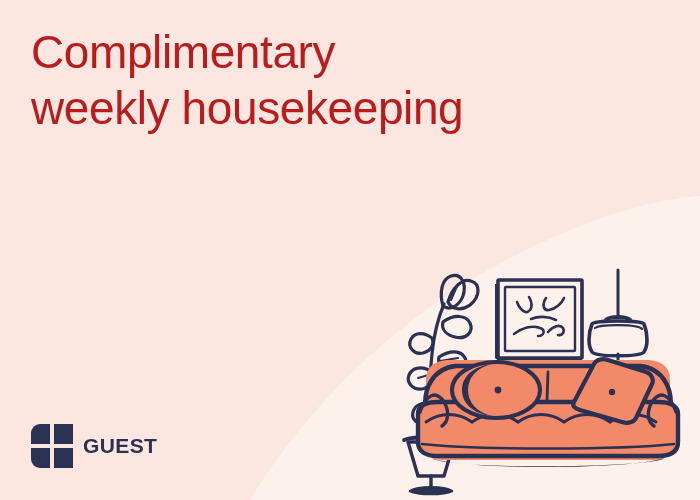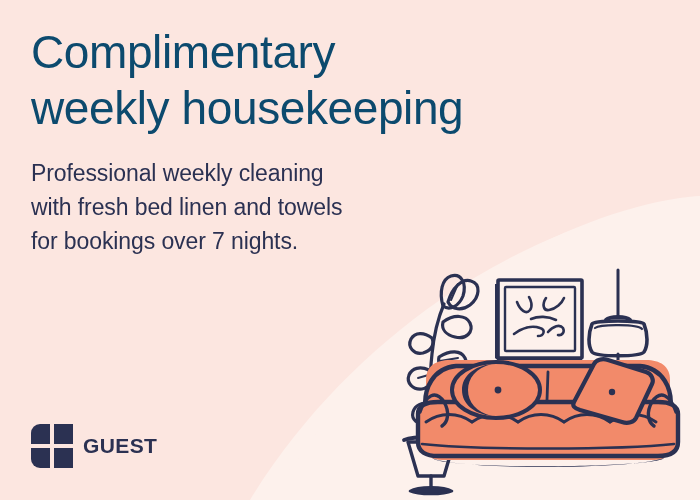--- a/index.html
+++ b/index.html
@@ -38,21 +38,21 @@
 
   
   .text-block {
     position: absolute;
     left: 31px;
     top: 24px;
     width: 600px;
   }
   .headline {
     margin: 0;
-    color: #0c4a6e;
+    color: #b91c1c;
     font-size: 46px;
     line-height: 56px;
     font-weight: 300;
     letter-spacing: -0.4px;
     white-space: pre-line;
   }
   .subhead {
     margin: 0;
     padding-top: 20px;
     color: #2B3152;
@@ -101,23 +101,20 @@
 
   <svg class="bg-blob" viewBox="0 0 700 500" preserveAspectRatio="none">
     <path d="M700,196 C620,206 520,244 440,300 C368,350 300,418 250,500 L700,500 Z" fill="#FDF1EC"></path>
     <path d="M700,196 C640,200 560,228 486,274 C420,315 356,378 306,448
              C290,470 276,487 264,500 L700,500 Z" fill="#FDF1EC"></path>
   </svg>
 
   <div class="text-block">
     <h1 class="headline">Complimentary
 weekly housekeeping</h1>
-    <p class="subhead">Professional weekly cleaning
-with fresh bed linen and towels
-for bookings over 7 nights.</p>
   </div>
 
   <div class="logo">
     <svg width="42" height="44" viewBox="0 0 42 44">
 
       <path d="M9,0 L19,0 L19,20 L0,20 L0,9 A9,9 0 0 1 9,0 Z" fill="#2B3152"></path>
 
       <path d="M23,0 L42,0 L42,20 L23,20 A19,19 0 0 0 42,0 L23,0 Z" fill="#2B3152"></path>
       <path d="M23,0 L42,0 A19,19 0 0 1 23,19 Z" fill="#FCE6E0"></path>
       <path d="M23,0 L42,0 L42,20 L23,20 Z" fill="#2B3152"></path>

